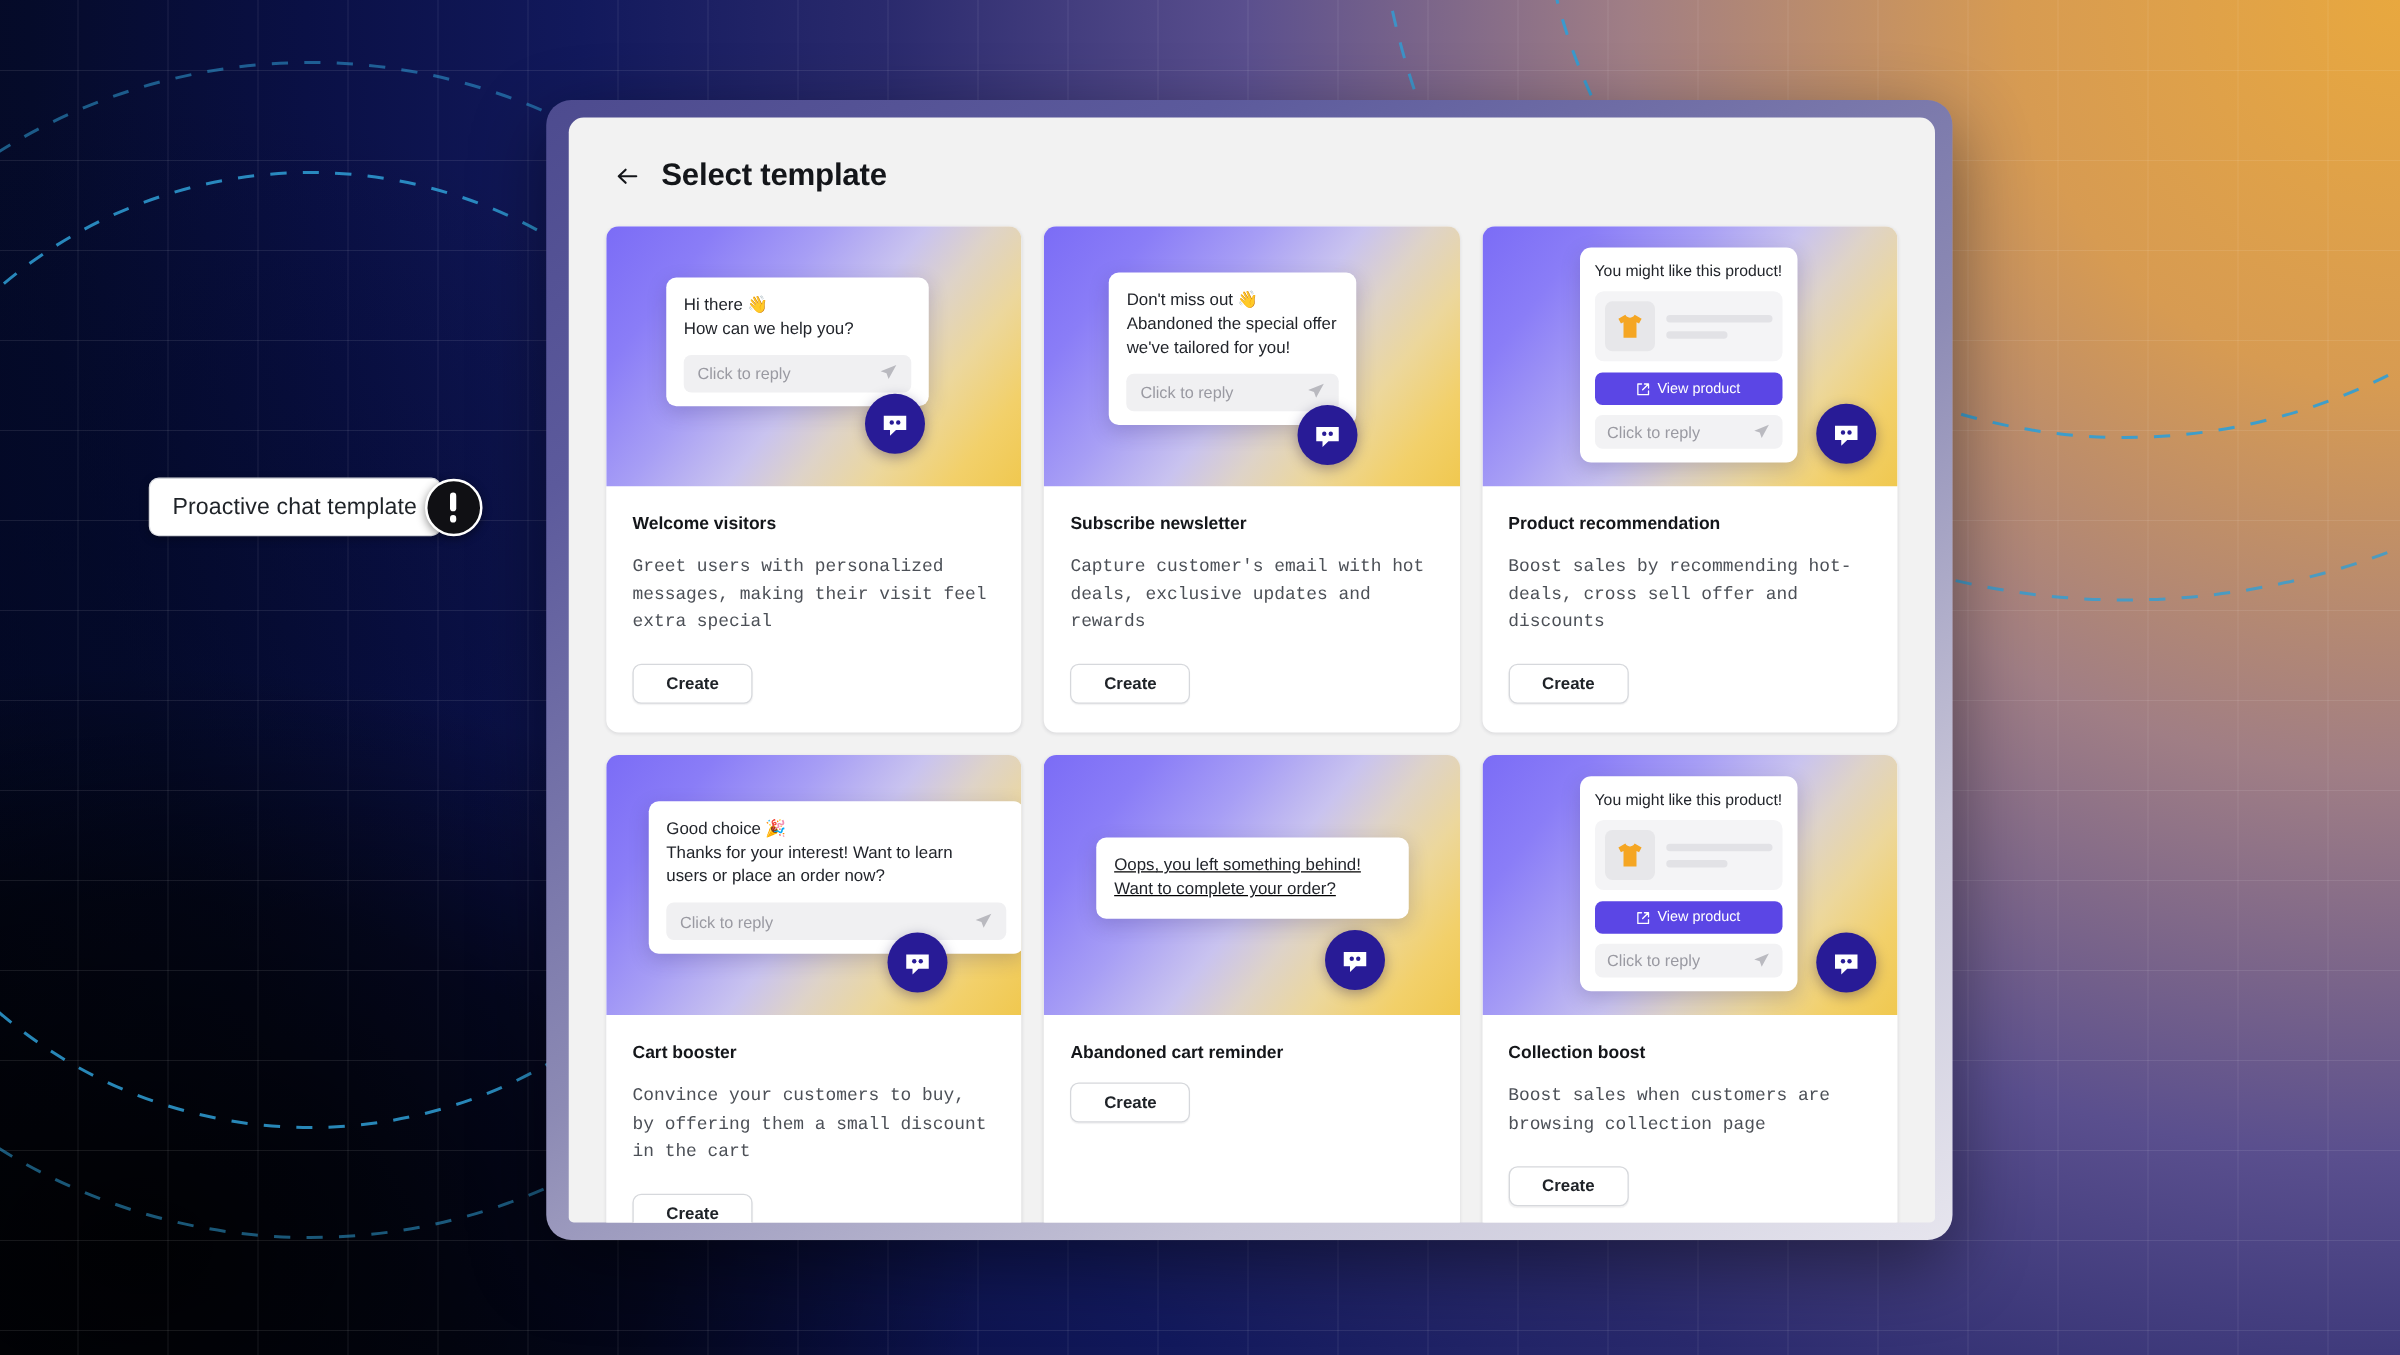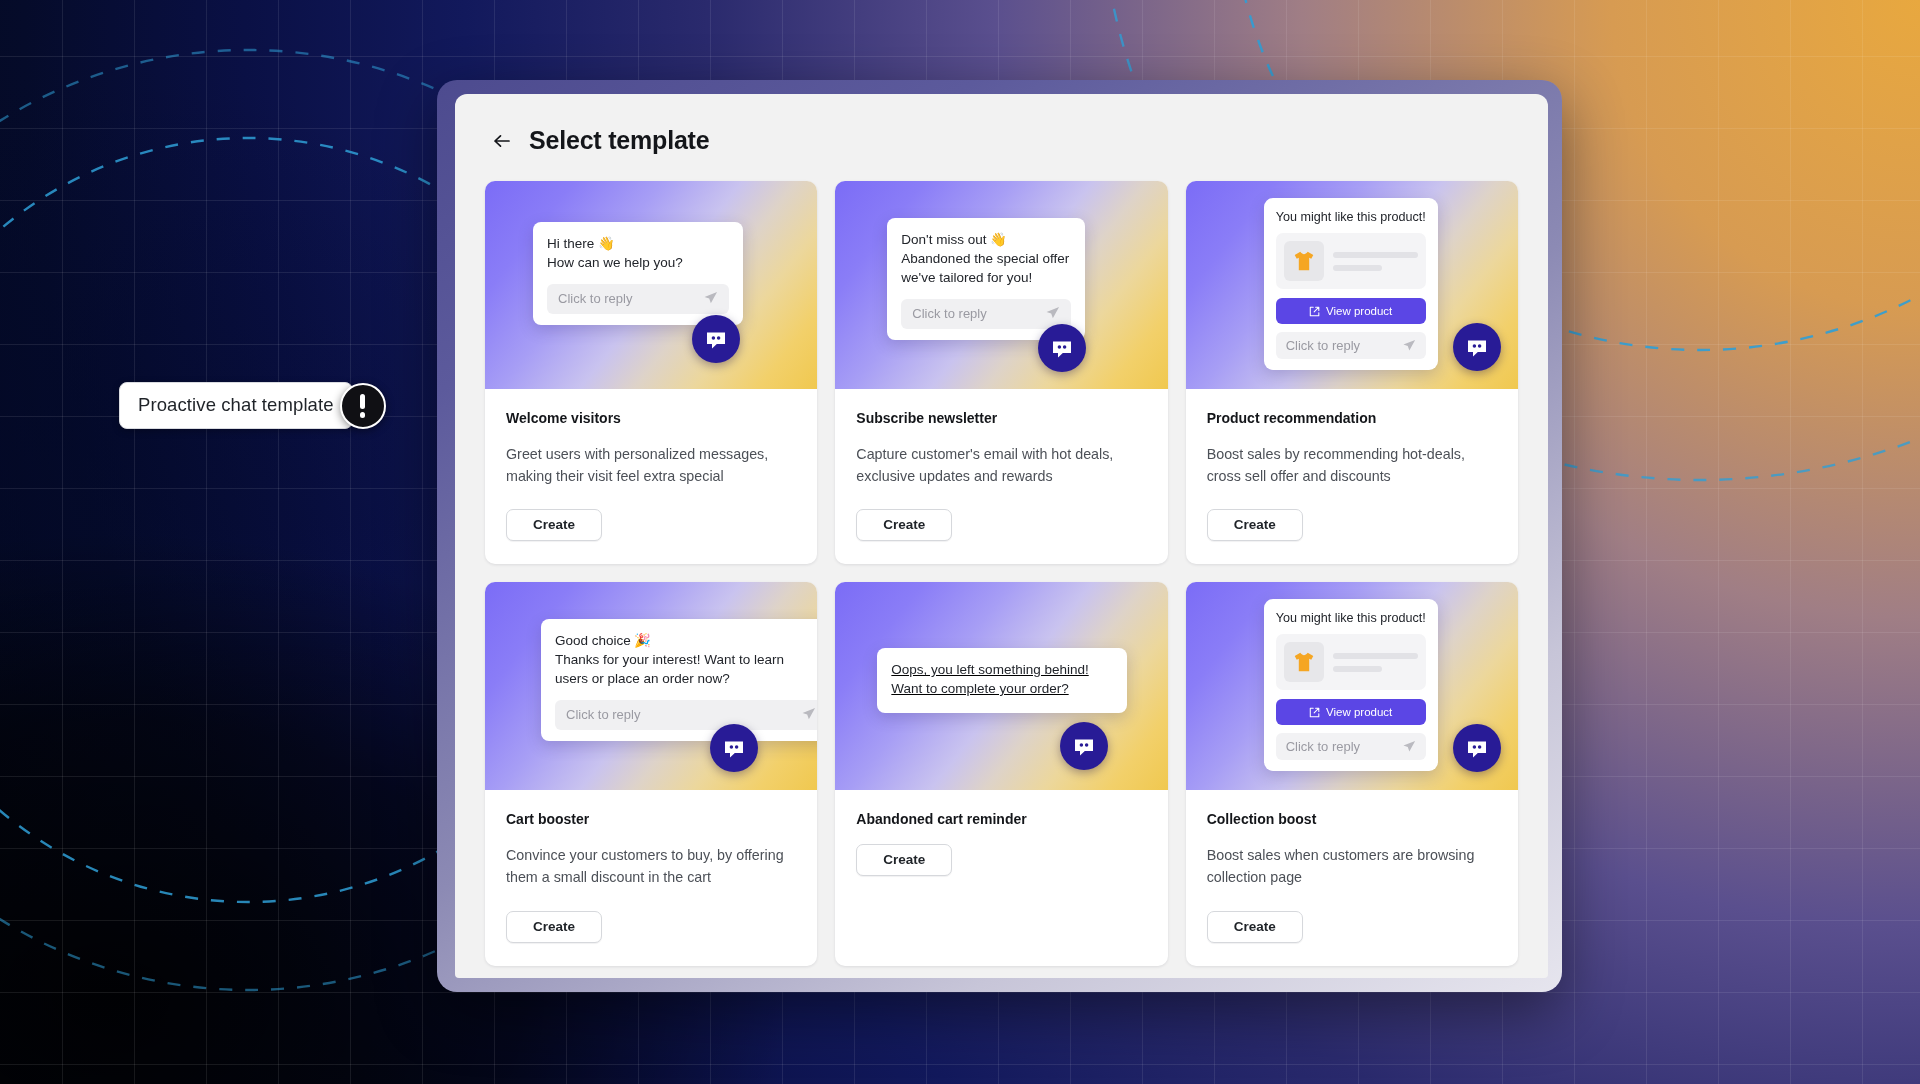--- a/index.html
+++ b/index.html
@@ -255,20 +255,21 @@
     font-size: 14px;
     font-weight: bold;
     color: #14161a;
     margin-bottom: 17px;
   }
   .card-desc {
     font-size: 14.3px;
     line-height: 1.55;
     color: #4c5057;
     margin-bottom: 22px;
+    font-family: Liberation Mono, monospace;
   }
   .create-btn {
     display: inline-block;
     background: #fff;
     border: 1px solid #d6d8dc;
     border-radius: 7px;
     padding: 7px 26px 8px;
     font-size: 13.5px;
     font-weight: bold;
     color: #1f2328;
@@ -404,21 +405,21 @@
         </div>
         <div class="card-body">
           <div class="card-title">Product recommendation</div>
           <div class="card-desc">Boost sales by recommending hot-deals, cross sell offer and discounts</div>
           <div class="create-btn">Create</div>
         </div>
       </div>
 
       <div class="tpl-card">
         <div class="preview">
-          <div class="chat-card" style="left:56px; top:37px; width:300px;">
+          <div class="chat-card" style="left:34px; top:37px; width:300px;">
             <div class="chat-line">Good choice 🎉</div>
             <div class="chat-line">Thanks for your interest! Want to learn</div>
             <div class="chat-line">users or place an order now?</div>
             <div class="reply-row">
               <span class="reply-placeholder">Click to reply</span>
               <svg class="send-icon" width="15" height="15" viewBox="0 0 16 16">
                   <path d="M15 1 1.6 6.3l5 1.8 1.8 5L15 1z" fill="#8d8d96"></path>
                 </svg>
             </div>
           </div>

